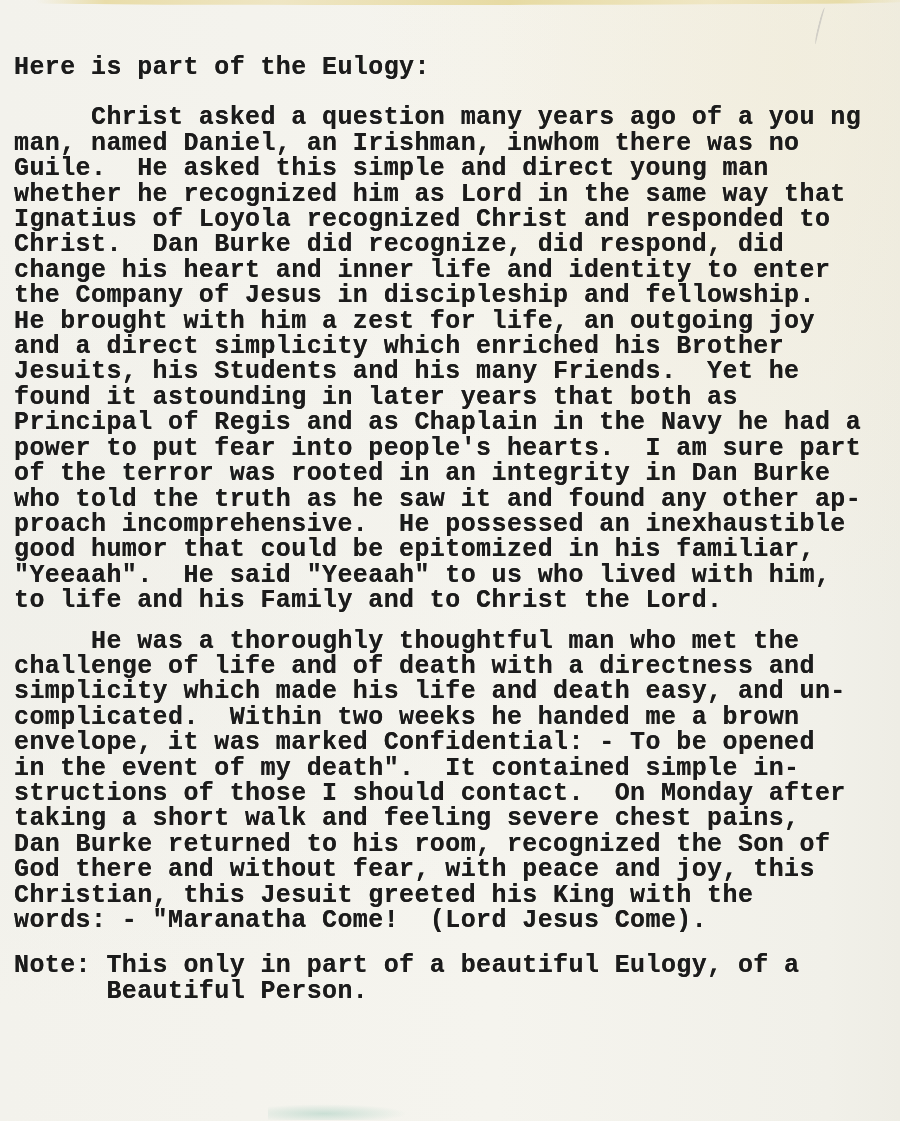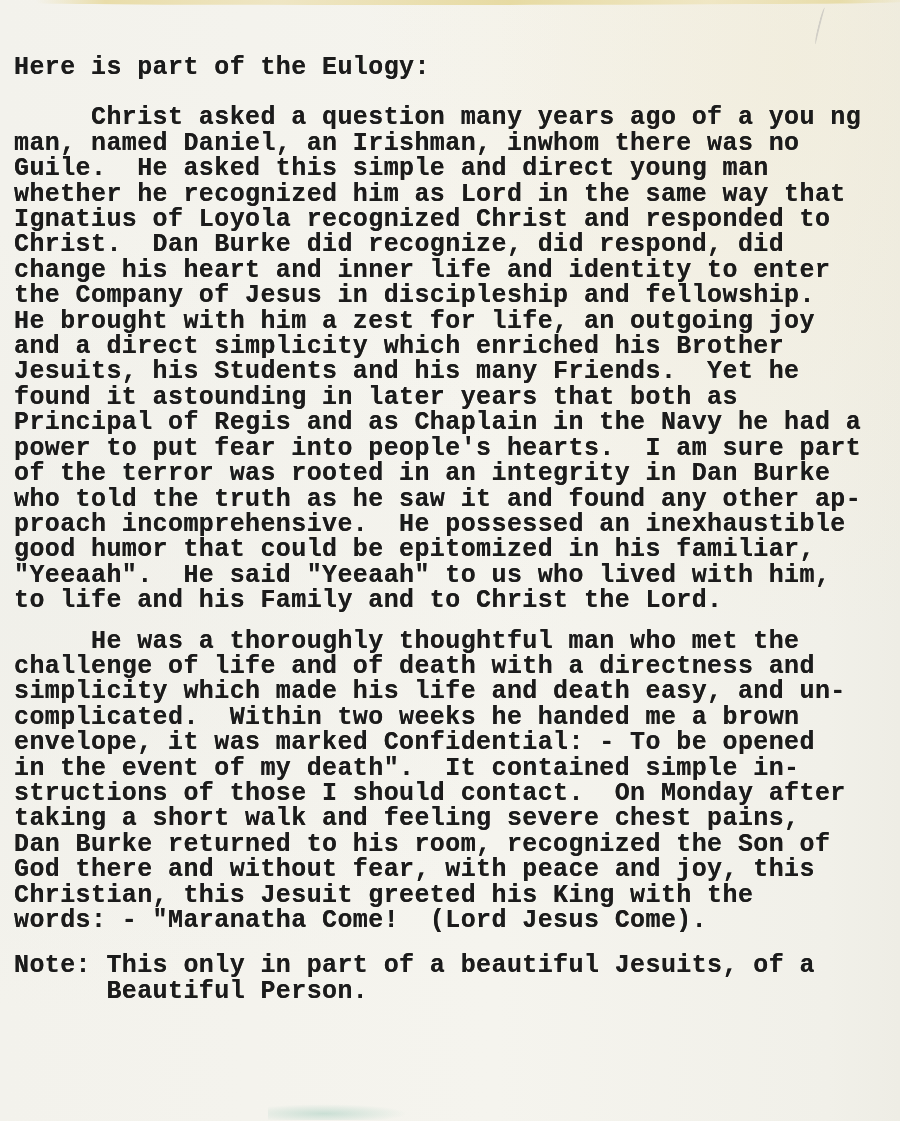--- a/index.html
+++ b/index.html
@@ -113,18 +113,18 @@
 complicated.  Within two weeks he handed me a brown
 envelope, it was marked Confidential: - To be opened
 in the event of my death".  It contained simple in-
 structions of those I should contact.  On Monday after
 taking a short walk and feeling severe chest pains,
 Dan Burke returned to his room, recognized the Son of
 God there and without fear, with peace and joy, this
 Christian, this Jesuit greeted his King with the
 words: - "Maranatha Come!  (Lord Jesus Come).</p>
 
-    <p class="note">Note: This only in part of a beautiful Jesuits, of a
+    <p class="note">Note: This only in part of a beautiful Eulogy, of a
       Beautiful Person.</p>
   </div>
 
   <div class="smudge"></div>
 </div>
 
 </body></html>

